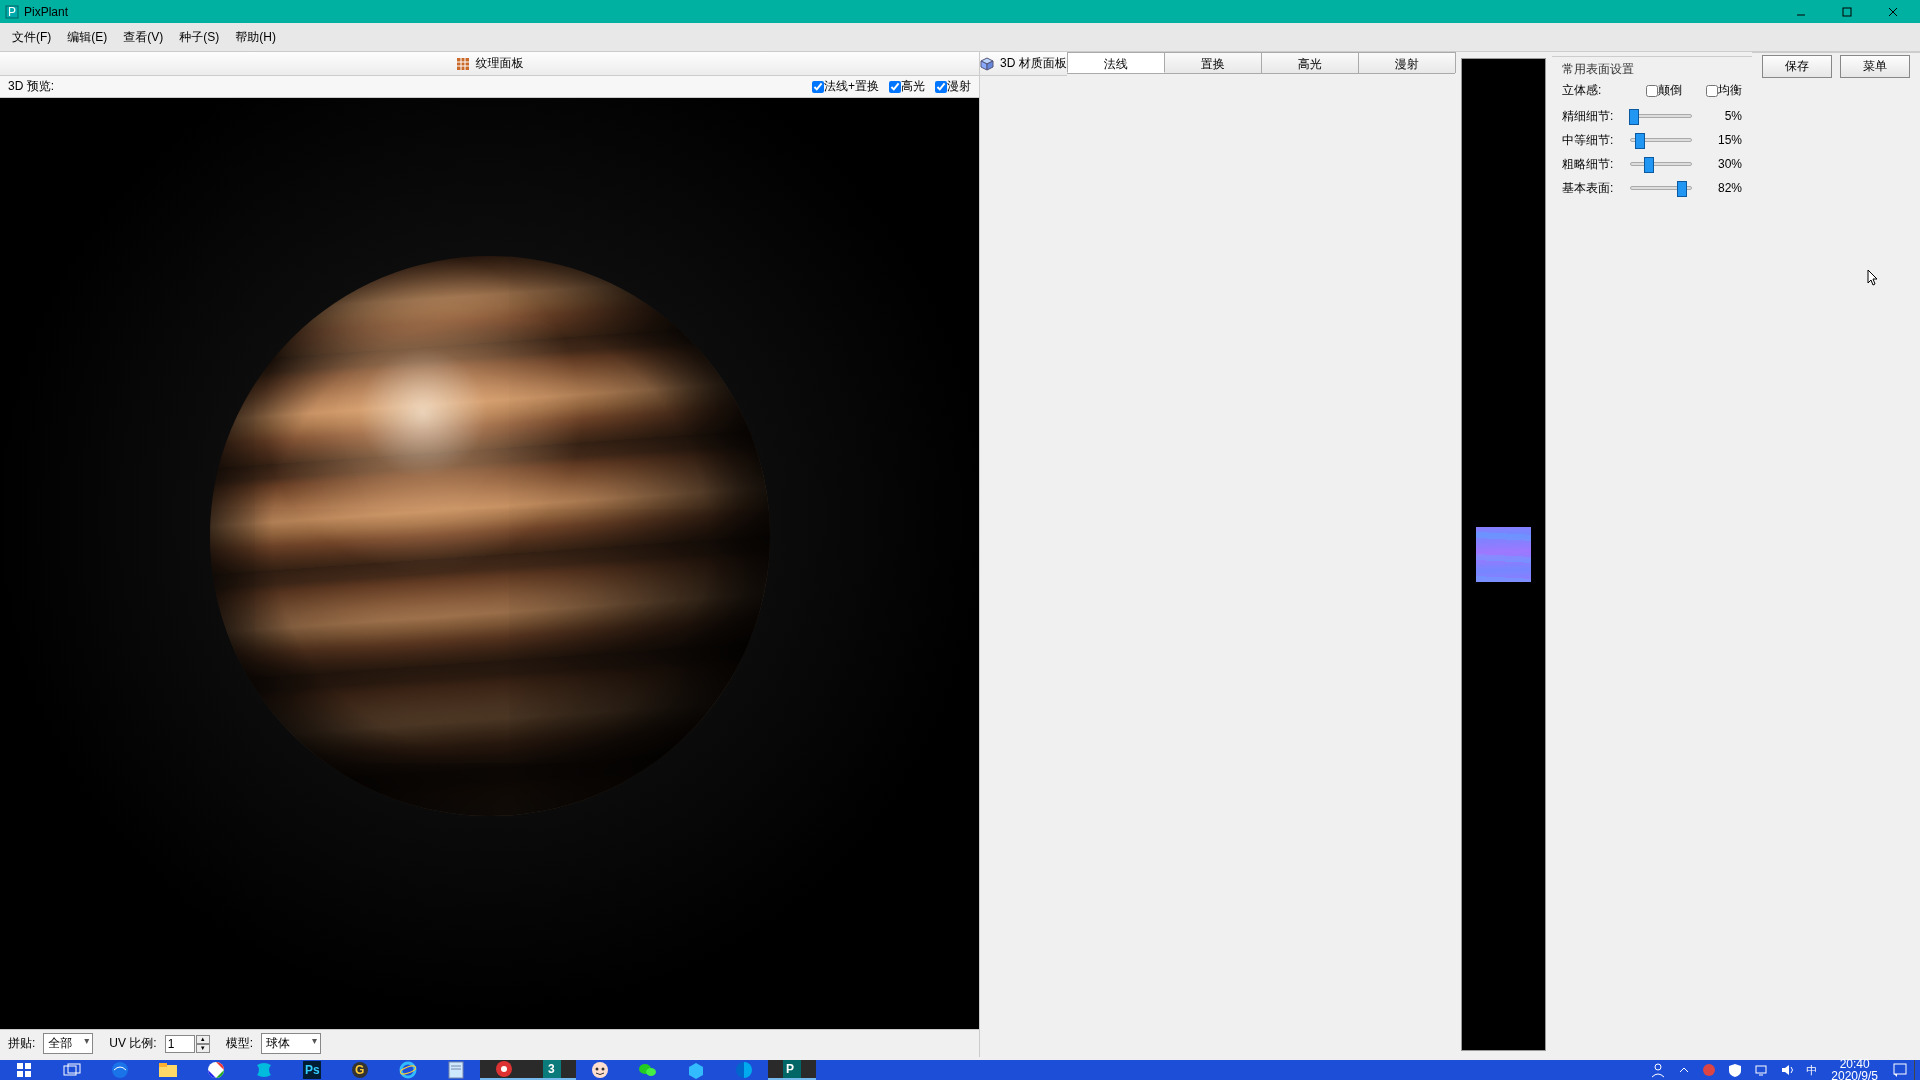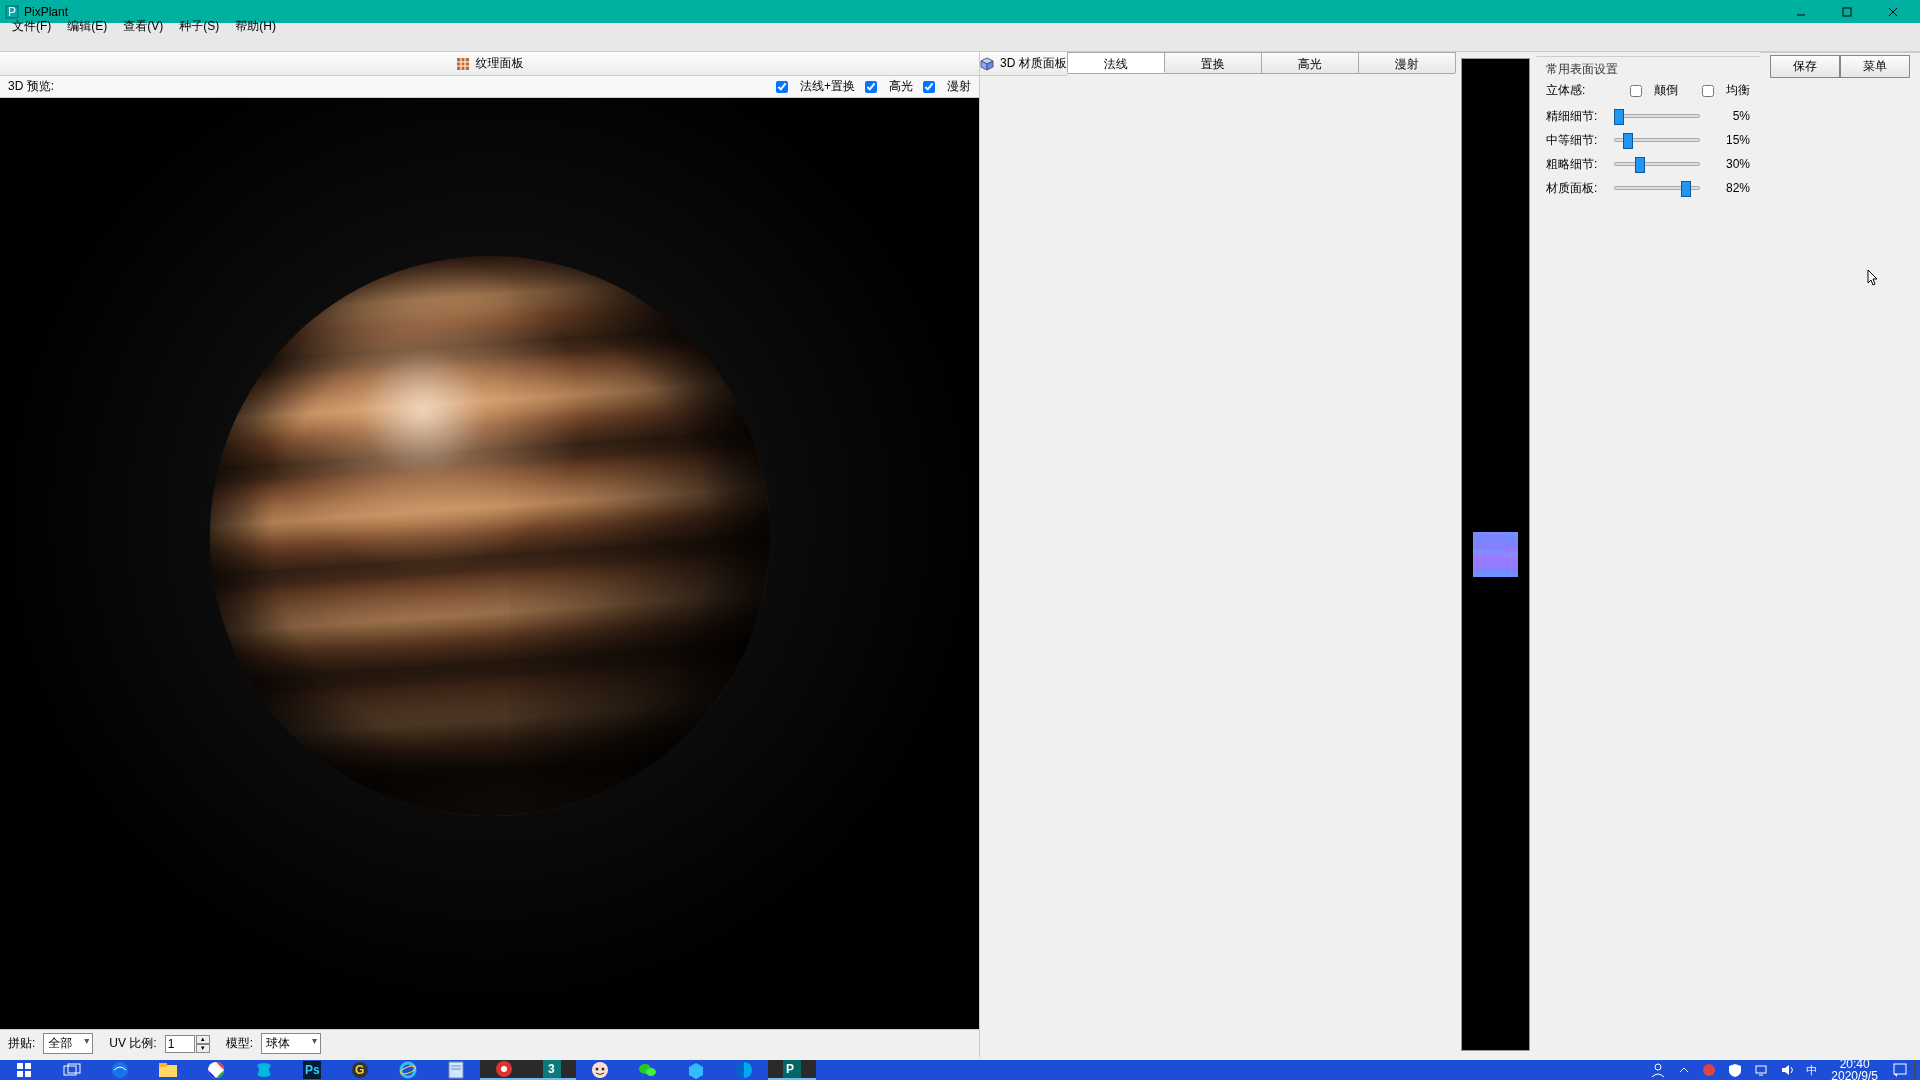--- a/index.html
+++ b/index.html
@@ -6,36 +6,36 @@
 body { background: #f0f0f0; width: 1920px; height: 1080px; overflow: hidden; }
 
 
 .titlebar { height: 23px; background: #00b0a0; display: flex; align-items: center; padding: 0 4px; color: #000; }
 .titlebar .appicon { width: 16px; height: 16px; margin-right: 4px; display:inline-block; }
 .titlebar .title { flex: 1; }
 .titlebar .winbtns { display: flex; gap: 0; }
 .titlebar .winbtn { width: 46px; height: 23px; display:flex; align-items:center; justify-content:center; cursor: pointer; }
 
 
-.menubar { height: 22px; background: #e8e8e8; display: flex; align-items: flex-end; padding: 14px 4px; border-bottom: 1px solid #ccc; }
+.menubar { height: 22px; background: #e8e8e8; display: flex; align-items: center; padding: 14px 4px; border-bottom: 1px solid #ccc; }
 .menubar .menuitem { padding: 2px 8px; cursor: pointer; }
 
 
 .main { display: flex; height: calc(100% - 23px - 22px - 30px); }
 .leftpane { width: 980px; display: flex; flex-direction: column; border-right: 1px solid #ccc; }
 .rightpane { flex: 1; display: flex; flex-direction: row; }
 
 
 .panelhdr { height: 24px; background: linear-gradient(#fdfdfd,#ececec); border-bottom: 1px solid #ccc; display: flex; align-items: center; justify-content: center; gap: 6px; }
 .panelhdr .hicon { width: 14px; height: 14px; }
 
 
 .previewbar { height: 22px; background: #f7f7f7; display: flex; align-items: center; padding: 0 8px; border-bottom: 1px solid #ccc; }
 .previewbar .spacer { flex: 1; }
-.chk { display: flex; align-items: center; gap: 12px; margin-left: 10px; cursor: pointer; }
+.chk { display: flex; align-items: center; gap: 0; margin-left: 10px; cursor: pointer; }
 .chk input { width: 12px; height: 12px; }
 
 
 .viewport { flex: 1; background: radial-gradient(circle at 50% 45%, #1a1a1a 0%, #000 70%); position: relative; }
 .sphere {
   position: absolute; left: 50%; top: 50%; transform: translate(-50%,-55%);
   width: 560px; height: 560px; border-radius: 50%;
   background:
     radial-gradient(circle at 38% 28%, rgba(255,240,220,0.75) 0%, rgba(255,200,150,0.35) 12%, rgba(0,0,0,0) 30%),
     radial-gradient(circle at 50% 50%, rgba(0,0,0,0) 55%, rgba(0,0,0,0.85) 78%, rgba(0,0,0,1) 100%),
@@ -80,21 +80,21 @@
 .slrow { display:flex; align-items:center; gap:8px; height:22px;}
 .slrow .lbl { width:60px; text-align:left; }
 .slrow .track { flex:1; height:4px; background:#ddd; border:1px solid #aaa; position:relative; border-radius:2px;}
 .slrow .thumb { position:absolute; top:-6px; width:10px; height:16px; background:#2196f3; border:1px solid #0b5aa0; transform:translateX(-50%); }
 .slrow .val { width:42px; text-align:right; }
 .section { border-top:1px solid #ccc; margin-top:4px; padding-top:4px; }
 .sectiontitle { margin: 0 10px 2px 10px; color:#333; }
 .chkrow { display:flex; align-items:center; gap:14px; padding: 2px 10px; }
 
 
-.rightbtns { height:28px; display:flex; justify-content:space-between; align-items:center; padding:0 10px; border-top:1px solid #ccc;}
+.rightbtns { height:28px; display:flex; justify-content:space-between; align-items:center; gap:8px; padding:0 10px; border-top:1px solid #ccc;}
 .btn { min-width:70px; padding:2px 14px; border:1px solid #888; background:linear-gradient(#fdfdfd,#e6e6e6); cursor:pointer; }
 
 
 .taskbar { position: fixed; bottom:0; left:0; right:0; height:20px; background:#1d4ed8; display:flex; align-items:flex-end; }
 .taskbar .tb-left { display:flex; align-items:center; height:100%; }
 .taskbar .tb-btn { width:48px; height:100%; display:flex; align-items:center; justify-content:center; cursor:pointer; }
 .taskbar .tb-btn.active { border-bottom:2px solid #76b9ed; background:#2a2a2a; }
 .taskbar .tray { margin-left:auto; display:flex; align-items:center; color:#fff; height:100%; }
 .taskbar .tray .titem { padding:0 6px; height:100%; display:flex; align-items:center; justify-content:center; cursor:pointer; font-size:11px;}
 .taskbar .clock { display:flex; flex-direction:column; align-items:center; justify-content:center; padding:0 8px; line-height:12px; font-size:11px; color:#fff;}
@@ -247,21 +247,21 @@
           <span class="val">15%</span>
         </div>
         <div class="slrow">
           <span class="lbl">粗略细节:</span>
           <div class="track">
               <div class="thumb" style="left:30%"></div>
             </div>
           <span class="val">30%</span>
         </div>
         <div class="slrow">
-          <span class="lbl">材质面板:</span>
+          <span class="lbl">基本表面:</span>
           <div class="track">
               <div class="thumb" style="left:85%"></div>
             </div>
           <span class="val">82%</span>
         </div>
       </div>
     </div>
 
     <div class="rightbtns">
       <button class="btn">保存</button>

